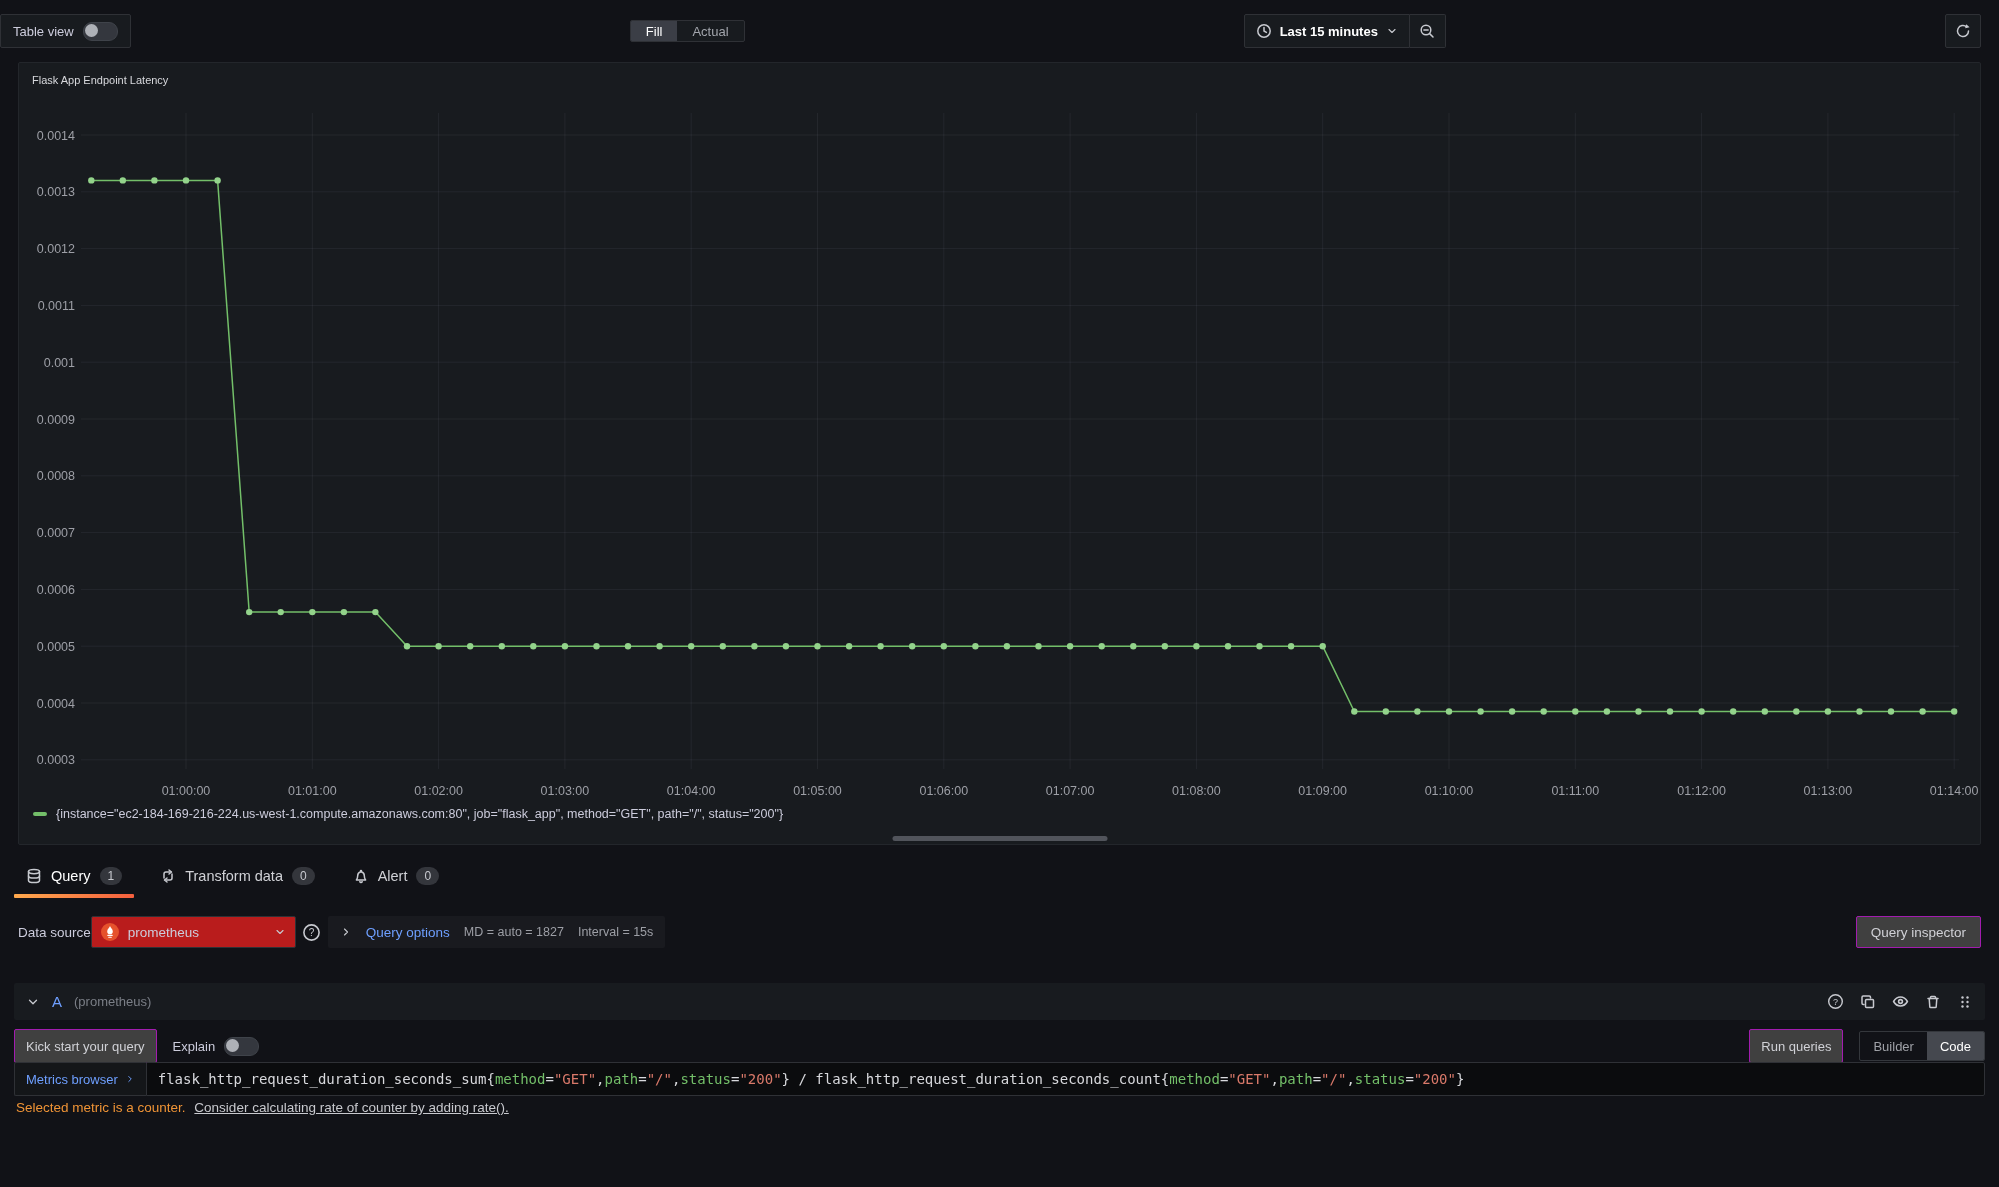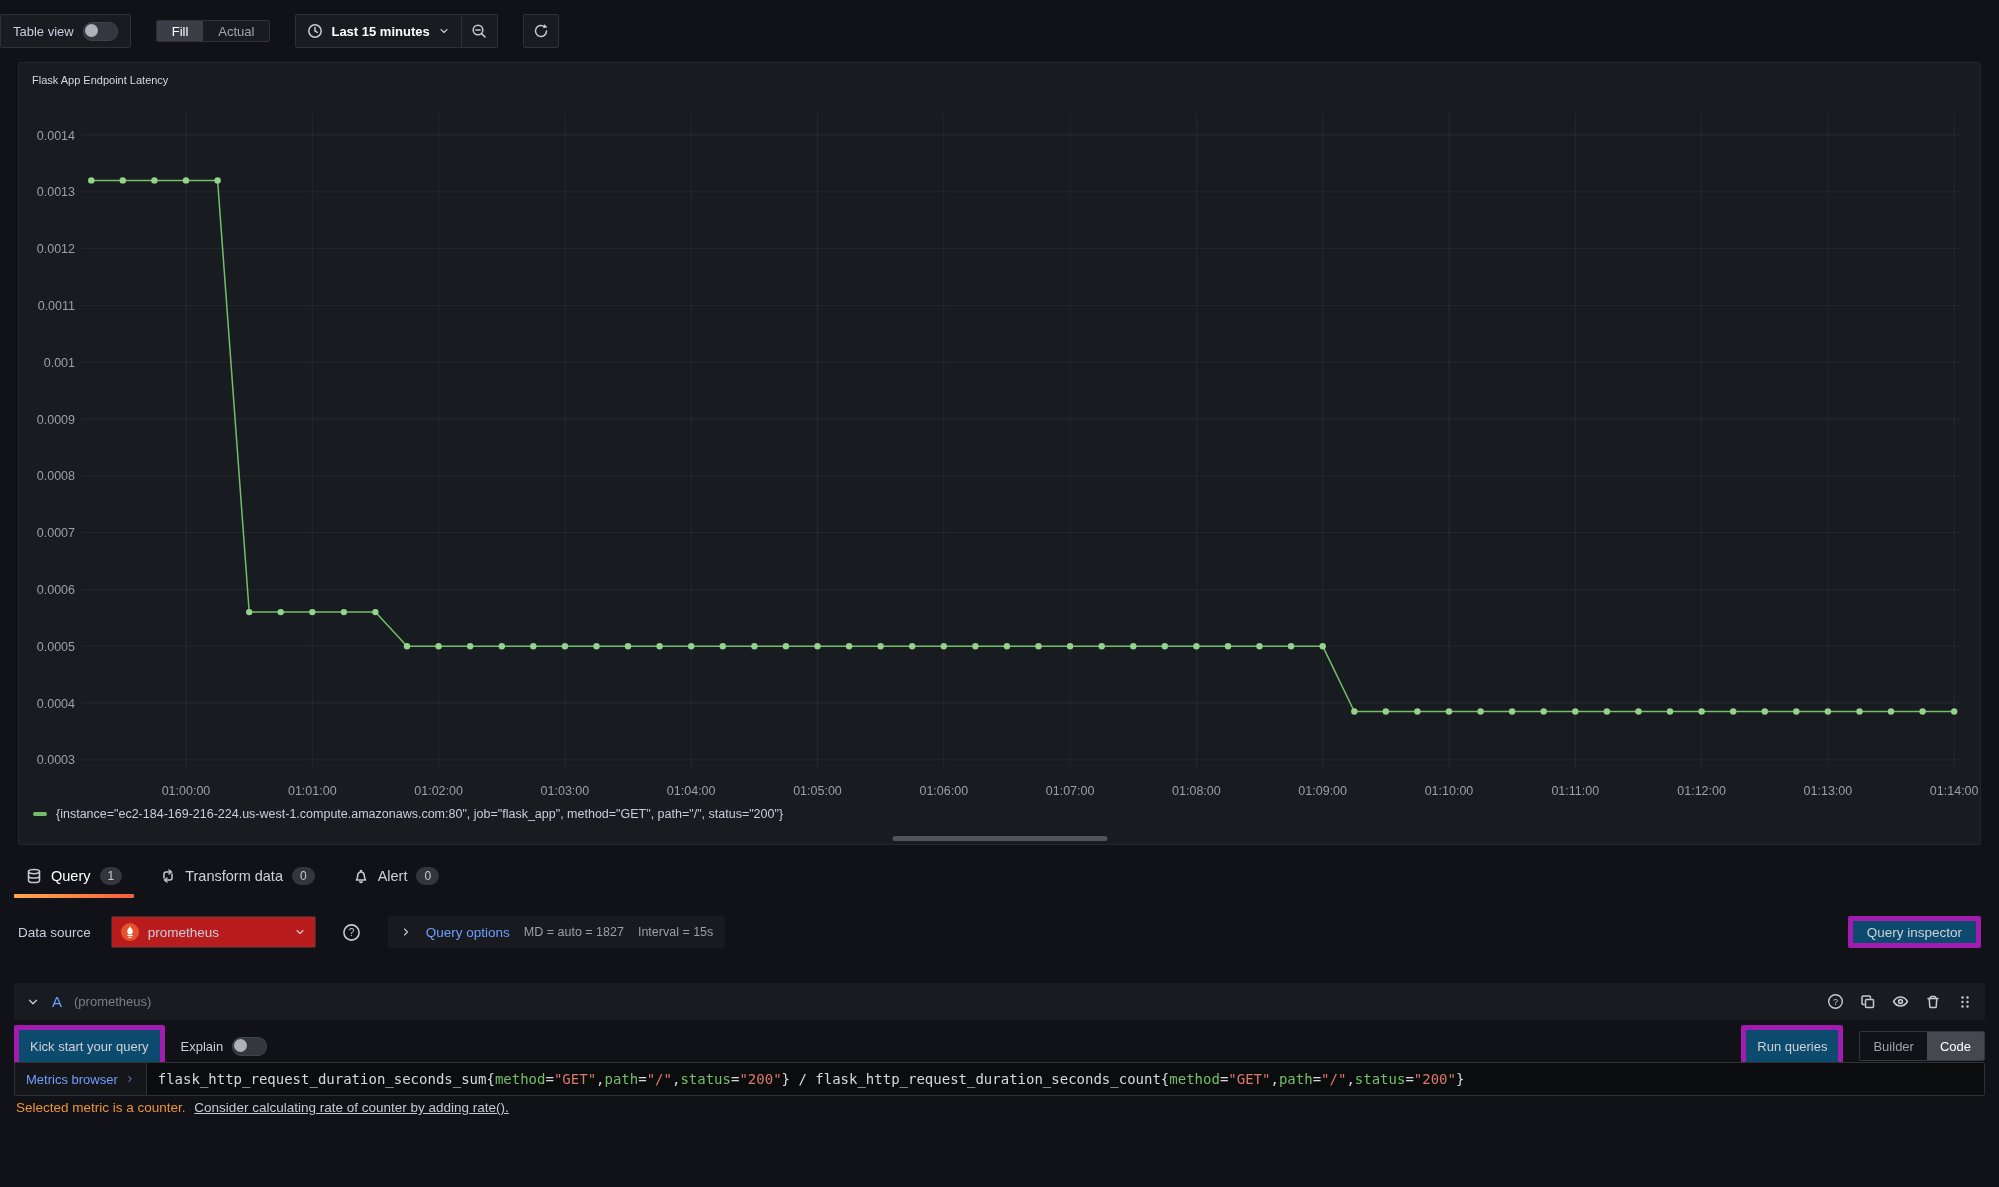--- a/index.html
+++ b/index.html
@@ -4,21 +4,21 @@
 <style>
   html,body{margin:0;padding:0;background:#111217;}
   body{font-family:"Liberation Sans",sans-serif;color:#ccccdc;}
   .stage{position:relative;width:1999px;height:1187px;background:#111217;overflow:hidden;}
   svg{display:block;}
   .icon{flex:0 0 auto;display:inline-flex;align-items:center;justify-content:center;}
   .icon svg{stroke:#c7c9cf;fill:none;stroke-width:1.5;stroke-linecap:round;stroke-linejoin:round;}
   .icon.filled svg{fill:#c7c9cf;stroke:none;}
 
   
-  .topbar{position:absolute;top:0;left:0;right:0;height:62px;display:flex;align-items:center;justify-content:flex-start;gap:25px;padding-right:18px;}
+  .topbar{position:absolute;top:0;left:0;right:0;height:62px;display:flex;align-items:center;justify-content:space-between;gap:16px;padding-right:18px;}
   .tb-box{display:flex;align-items:center;gap:9px;background:#181b1f;border:1px solid #2f3136;border-radius:2px;height:34px;padding:0 12px;box-sizing:border-box;}
   .tb-label{font-size:13px;color:#ccccdc;}
   .toggle{position:relative;width:33px;height:17px;border-radius:9px;background:#34373e;border:1px solid #3f434a;cursor:pointer;}
   .toggle .knob{position:absolute;top:1px;left:1px;width:13px;height:13px;border-radius:50%;background:#aeb1b7;}
   .seg-group{display:flex;align-items:stretch;background:#181b1f;border:1px solid #2f3136;border-radius:2px;height:22px;box-sizing:border-box;overflow:hidden;}
   .seg-btn{display:flex;align-items:center;padding:0 15px;font-size:13px;color:#a2a5ac;background:transparent;border:none;cursor:pointer;font-family:inherit;}
   .seg-btn.active{background:#3b3e46;color:#ffffff;}
   .time-group{display:flex;height:34px;}
   .time-picker{display:flex;align-items:center;gap:8px;background:#181b1f;border:1px solid #2f3136;border-radius:2px 0 0 2px;padding:0 11px;cursor:pointer;}
   .time-label{font-size:13px;font-weight:700;color:#ffffff;}
@@ -38,29 +38,29 @@
 
   
   .tabs{position:absolute;left:14px;top:852px;height:48px;display:flex;align-items:center;gap:14px;}
   .tab{position:relative;display:flex;align-items:center;gap:9px;height:100%;padding:0 12px;cursor:pointer;}
   .tab-label{font-size:14.5px;color:#d0d1d6;}
   .tab.active .tab-label{color:#ffffff;font-weight:500;}
   .tab.active::after{content:"";position:absolute;left:0;right:0;bottom:2px;height:4px;border-radius:1px;background:linear-gradient(90deg,#ffa94d,#f55f3e);}
   .badge{background:#34363c;color:#c7c9cf;font-size:12px;border-radius:9px;padding:1px 8px;line-height:16px;}
 
   
-  .ds-row{position:absolute;left:18px;right:18px;top:912px;height:40px;display:flex;align-items:center;gap:20px;}
+  .ds-row{position:absolute;left:18px;right:18px;top:912px;height:40px;display:flex;align-items:center;gap:0;}
   .ds-label{font-size:13.5px;color:#ccccdc;}
   .ds-select{display:flex;align-items:center;gap:9px;width:205px;height:32px;background:#b91c1c;border:1px solid #2f3136;border-radius:2px;padding:0 9px;box-sizing:border-box;cursor:pointer;}
   .ds-select .val{flex:1;font-size:13.5px;color:#ccccdc;}
   .circle-btn{width:32px;height:32px;display:flex;align-items:center;justify-content:center;background:transparent;border:none;cursor:pointer;}
   .qo-group{display:flex;align-items:center;gap:14px;background:rgba(204,204,220,0.045);border-radius:2px;height:32px;padding:0 12px;cursor:pointer;}
   .qo-link{font-size:13.5px;font-weight:500;color:#6e9fff;}
   .qo-meta{font-size:12.5px;color:#9d9fa6;}
-  .btn{display:inline-flex;align-items:center;background:#0c4a6e;border:5px solid #a21caf;border-radius:2px;color:#d0d1d6;font-size:13.5px;font-family:inherit;padding:0 14px;height:32px;cursor:pointer;}
+  .btn{display:inline-flex;align-items:center;background:#404040;border:1px solid #a21caf;border-radius:2px;color:#d0d1d6;font-size:13.5px;font-family:inherit;padding:0 14px;height:32px;cursor:pointer;}
   .spacer{flex:1;}
 
   
   .row-a{position:absolute;left:14px;right:14px;top:983px;height:37px;background:#181b1f;border-radius:2px;display:flex;align-items:center;gap:12px;padding:0 12px;box-sizing:border-box;}
   .refid{color:#6e9fff;font-size:15px;font-weight:500;}
   .ds-hint{color:#7b7f87;font-size:13px;}
   .row-a .icons{display:flex;align-items:center;gap:16px;}
   .row-a .icons .icon{cursor:pointer;}
 
   .row-toolbar{position:absolute;left:14px;right:14px;top:1030px;height:32px;display:flex;align-items:center;}

